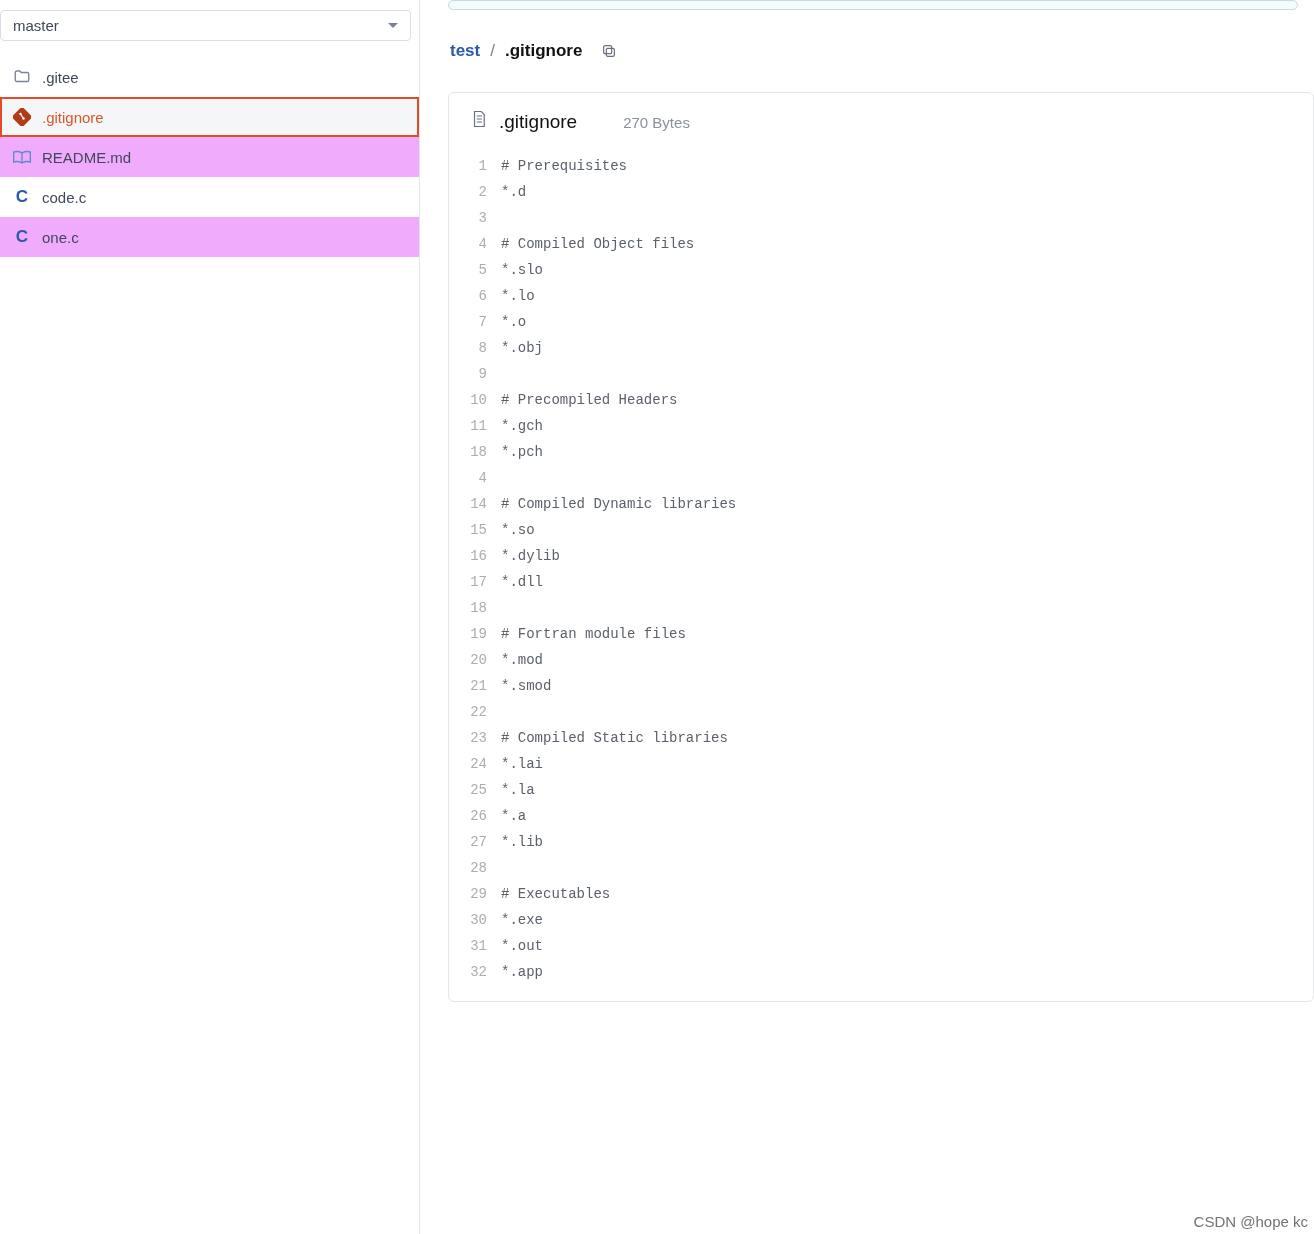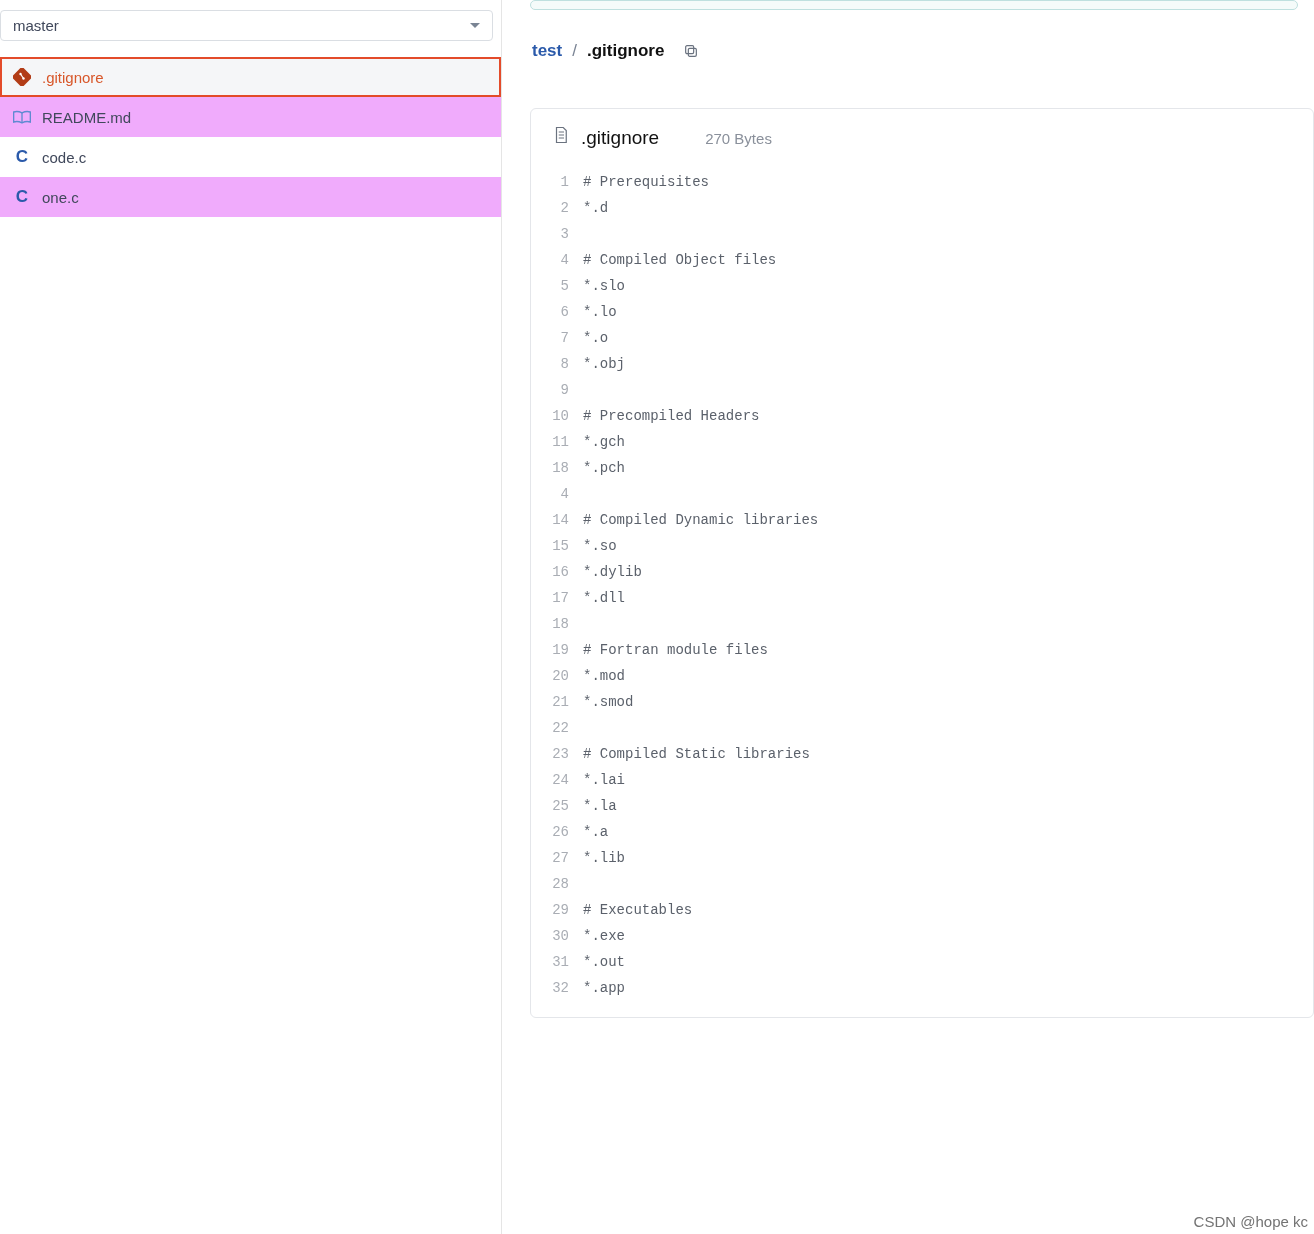--- a/index.html
+++ b/index.html
@@ -8,21 +8,21 @@
       font-size: 14px;
       color: #333;
       background: #fff;
       width: 1314px;
       height: 1234px;
       overflow: hidden;
       position: relative;
     }
     .layout { display: flex; height: 100%; }
     .left-pane {
-      width: 502px;
+      width: 420px;
       border-right: 1px solid #e5e5e5;
       padding-top: 10px;
       flex-shrink: 0;
     }
     .branch-selector {
       display: flex;
       align-items: center;
       justify-content: space-between;
       border: 1px solid #dadee3;
       border-radius: 4px;
@@ -65,21 +65,21 @@
       margin: 0 16px 28px 0;
       border: 1px solid #bfe0df;
       background: #f5fbfa;
       border-radius: 6px;
       height: 10px;
     }
     .breadcrumb {
       display: flex;
       align-items: center;
       gap: 10px;
-      margin: 0 0 44px 2px;
+      margin: 0 0 28px 2px;
       font-size: 17px;
     }
     .breadcrumb a.root { color: #2b5aaa; font-weight: 700; cursor: pointer; }
     .breadcrumb .sep { color: #7a8494; }
     .breadcrumb .current { color: #111; font-weight: 700; }
     .copy-btn {
       width: 26px; height: 26px;
       display: inline-flex; align-items: center; justify-content: center;
       cursor: pointer; margin-left: 4px;
     }
@@ -137,20 +137,28 @@
 
 <div class="layout">
 
   <div class="left-pane">
     <div class="branch-selector">
       <span class="label">master</span>
       <span class="chev-down"></span>
     </div>
 
     <div class="file-list">
+      <div class="file-item">
+        <span class="ico">
+          <svg width="18" height="18" viewBox="0 0 24 24" fill="none" stroke="#7a8494" stroke-width="1.8">
+              <path d="M3 6a2 2 0 0 1 2-2h4l2 2h8a2 2 0 0 1 2 2v8a2 2 0 0 1-2 2H5a2 2 0 0 1-2-2V6z"></path>
+            </svg>
+        </span>
+        <span>.gitee</span>
+      </div>
 
       <div class="file-item alt active">
         <span class="ico">
           <svg width="18" height="18" viewBox="0 0 24 24">
               <rect x="2" y="2" width="20" height="20" rx="2" transform="rotate(45 12 12)" fill="#b23c17"></rect>
               <circle cx="10" cy="8" r="1.6" fill="#fff"></circle>
               <circle cx="14" cy="14" r="1.6" fill="#fff"></circle>
               <path d="M10 8 L14 14" stroke="#fff" stroke-width="1.6"></path>
             </svg>
         </span>

